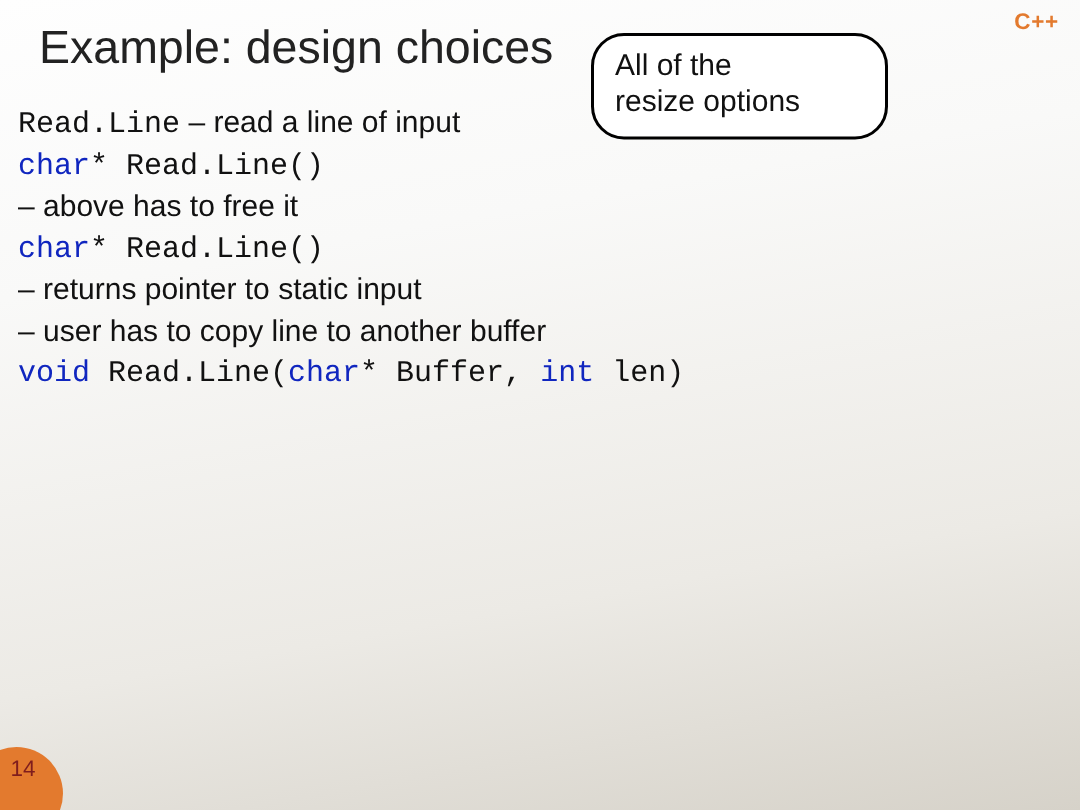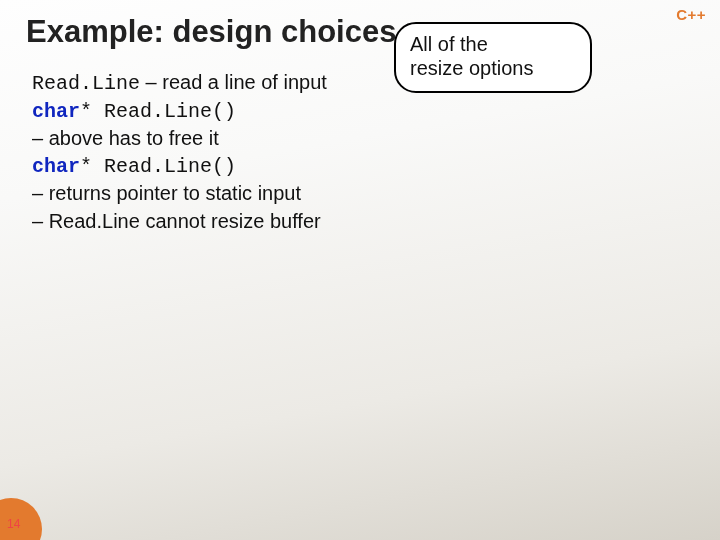--- a/index.html
+++ b/index.html
@@ -25,34 +25,34 @@
     font-weight: 800;
     font-size: 15px;
     color: var(--orange);
     letter-spacing: 0.5px;
   }
   .title {
     position: absolute;
     left: 26px;
     top: 14px;
     font-size: 31px;
-    font-weight: 700;
+    font-weight: 400;
     color: #222;
   }
   .content {
     position: absolute;
-    left: 32px;
+    left: 12px;
     top: 70px;
     width: 610px;
     font-size: 20px;
     line-height: 1.28;
   }
   .content p { margin: 0 0 2px 0; }
   .mono { font-family: "Courier New", Courier, monospace; font-size: 20px; }
-  .kw   { color: var(--code-blue); font-weight: bold; }
+  .kw   { color: var(--code-blue); }
   .blk  { margin-top: 10px; }
   .annot {
     position: absolute;
     left: 394px;
     top: 22px;
     width: 198px;
     padding: 8px 12px 10px 14px;
     background: #fff;
     border: 2.5px solid #000;
     border-radius: 22px;
@@ -63,23 +63,23 @@
     position: absolute;
     left: -20px;
     bottom: -20px;
     width: 62px; height: 62px;
     border-radius: 50%;
     background: var(--orange);
   }
   .pagenum {
     position: absolute;
     left: 7px;
-    bottom: 9px;
-    font-size: 12px;
-    color: #ef4444;
+    bottom: 19px;
+    font-size: 15px;
+    color: #7f1d1d;
   }
 </style>
 </head>
 <body>
 
 <div class="badge-cpp">C++</div>
 
 <div class="title">Example: design choices</div>
 
 <div class="annot">
@@ -94,18 +94,21 @@
 
   <p class="mono blk">
     <span class="kw">char</span><span>* Read.Line()</span>
   </p>
   <p>– above has to free it</p>
 
   <p class="mono">
     <span class="kw">char</span><span>* Read.Line()</span>
   </p>
   <p>– returns pointer to static input</p>
+  <p>– user has to copy line to another buffer</p>
 
-  <p>– Read.Line cannot resize buffer</p>
+  <p class="mono blk">
+    <span class="kw">void</span><span> Read.Line(</span><span class="kw">char</span><span>* Buffer, </span><span class="kw">int</span><span> len)</span>
+  </p>
 </div>
 
 <div class="pagecirc"></div>
 <div class="pagenum">14</div>
 
 </body></html>

